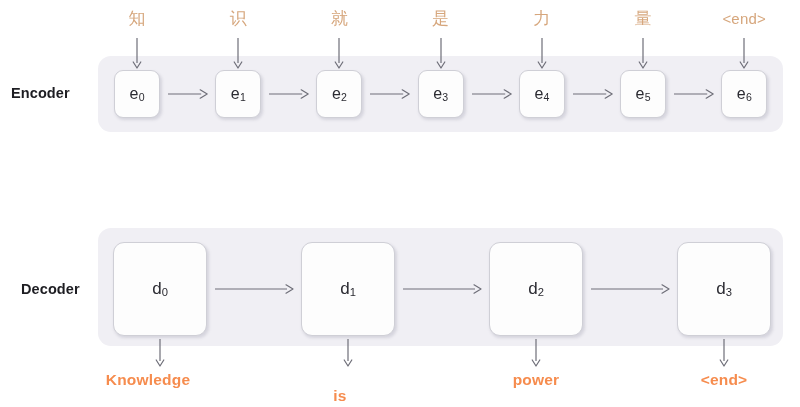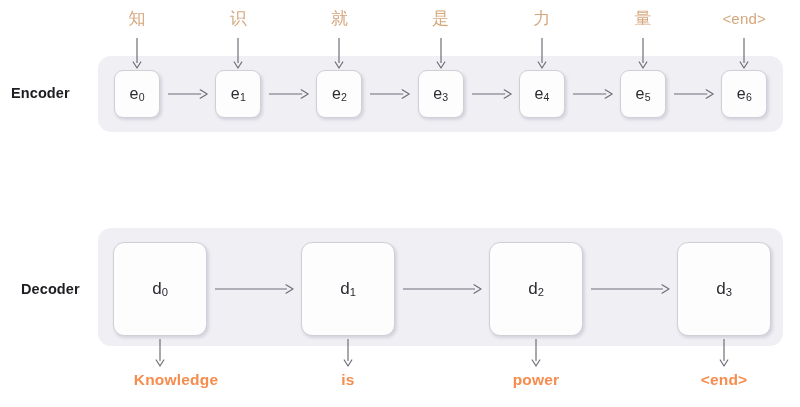--- a/index.html
+++ b/index.html
@@ -320,19 +320,19 @@
         </svg>
       </div>
       <div class="varrow" style="left: 718px; top: 339px; height: 27px;">
         <svg width="12" height="27" viewBox="0 0 12 27">
           <line x1="6" y1="0" x2="6" y2="22" stroke="#6E6E78" stroke-width="1.2"></line>
           <polyline points="2.2,21 6,27 9.8,21" fill="none" stroke="#6E6E78" stroke-width="1.2" stroke-linecap="round" stroke-linejoin="round"></polyline>
         </svg>
       </div>
     </div>
   <div id="decoder-outputs">
-      <div class="out-token" style="left: 96px; width: 160px;">Knowledge</div>
-      <div class="out-token" style="left: 268px; width: 160px;">is</div>
+      <div class="out-token" style="left: 68px; width: 160px;">Knowledge</div>
+      <div class="out-token" style="left: 260px; width: 160px; margin-top: 16px;">is</div>
       <div class="out-token" style="left: 456px; width: 160px;">power</div>
       <div class="out-token" style="left: 644px; width: 160px;">&lt;end&gt;</div>
     </div>
 
 </div>
 
 </body></html>

